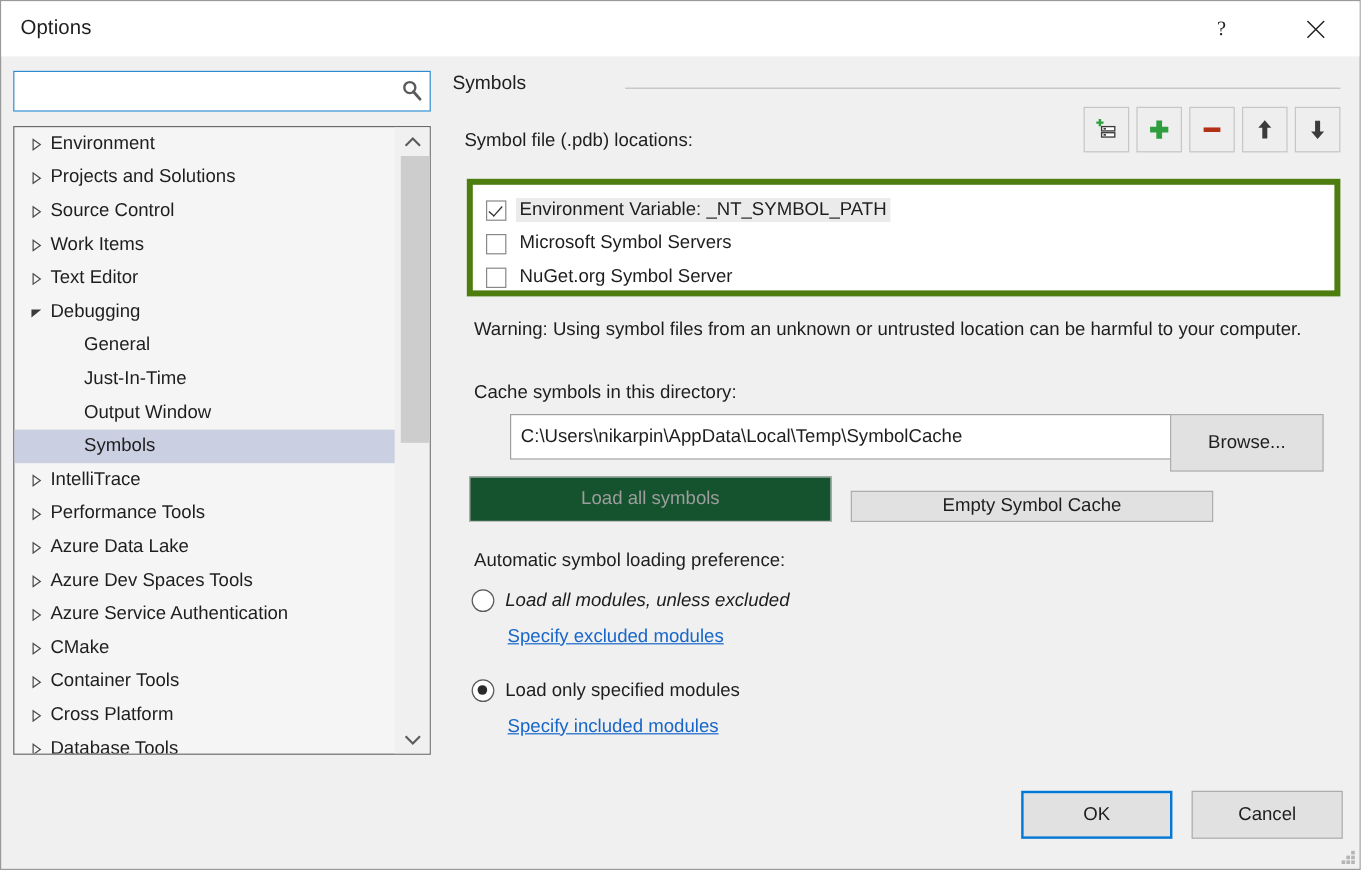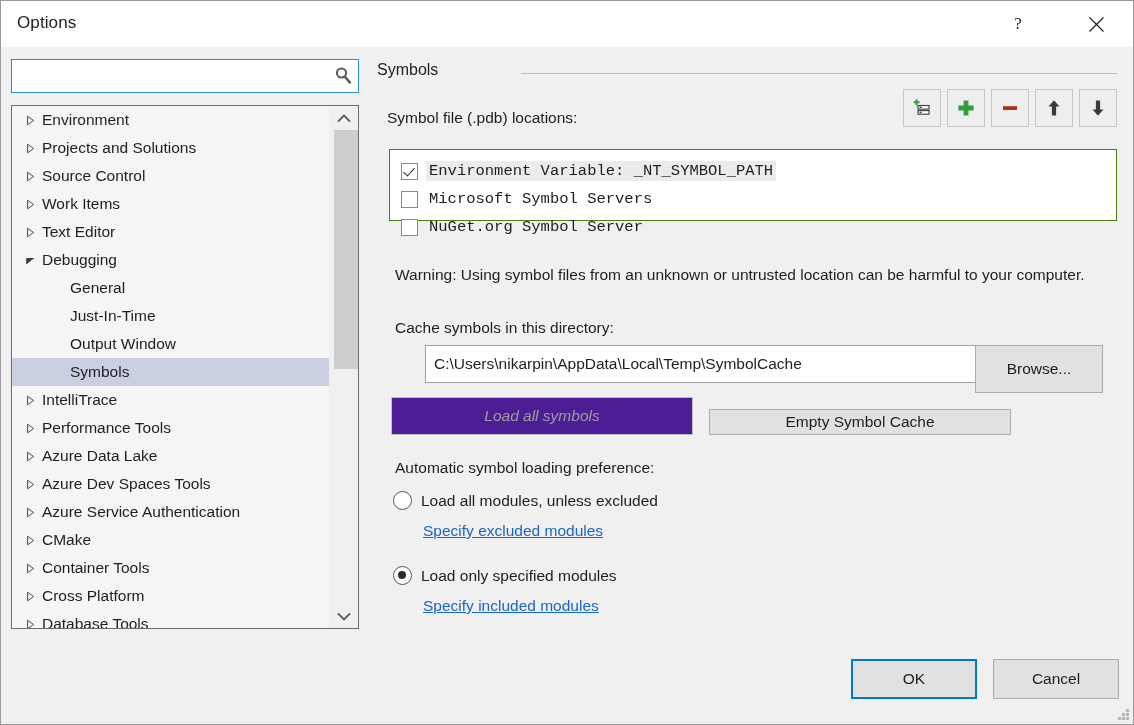--- a/index.html
+++ b/index.html
@@ -227,26 +227,25 @@
     justify-content: center;
     cursor: default;
     padding: 0;
   }
 
   #symbol-list {
     position: absolute;
     left: 12px;
     top: 92px;
     right: 2px;
-    height: 72px;
+    height: 98px;
     background: #ffffff;
-    border: 1px solid #4d7c0f;
+    border: 5px solid #4d7c0f;
     box-sizing: border-box;
     padding: 7px 0 0 0;
-    font-family: Liberation Mono, monospace;
   }
   .sym-row {
     display: flex;
     align-items: center;
     height: 28px;
     padding-left: 11px;
     font-size: 15.5px;
     color: #1e1e1e;
   }
   .sym-row .cb {
@@ -294,35 +293,35 @@
     position: absolute;
     background: #e1e1e1;
     border: 1px solid #adadad;
     box-sizing: border-box;
     font-family: "Liberation Sans", sans-serif;
     font-size: 15.5px;
     color: #1e1e1e;
     cursor: default;
     padding: 0;
   }
-  .push-btn.disabled { color: #9d9d9d; background: #4c1d95; border-color: #bfbfbf; font-style: italic; }
+  .push-btn.disabled { color: #9d9d9d; background: #14532d; border-color: #bfbfbf; }
   #browse-btn { left: 598px; top: 288px; width: 128px; height: 48px; }
   #load-all-symbols-btn { left: 14px; top: 340px; width: 302px; height: 38px; }
   #empty-symbol-cache-btn { left: 332px; top: 352px; width: 302px; height: 26px; }
 
   #auto-pref-label { left: 18px; top: 402px; }
 
   .radio-row {
     position: absolute;
     display: flex;
     align-items: center;
     font-size: 15.5px;
     color: #1e1e1e;
   }
-  #radio-all { left: 16px; top: 434px; }
+  #radio-all { left: 16px; top: 434px; font-style: italic; }
   #radio-specified { left: 16px; top: 509px; }
   .radio {
     flex: 0 0 auto;
     width: 17px;
     height: 17px;
     border: 1px solid #5a5a5a;
     border-radius: 50%;
     background: #ffffff;
     margin-right: 9px;
     position: relative;

